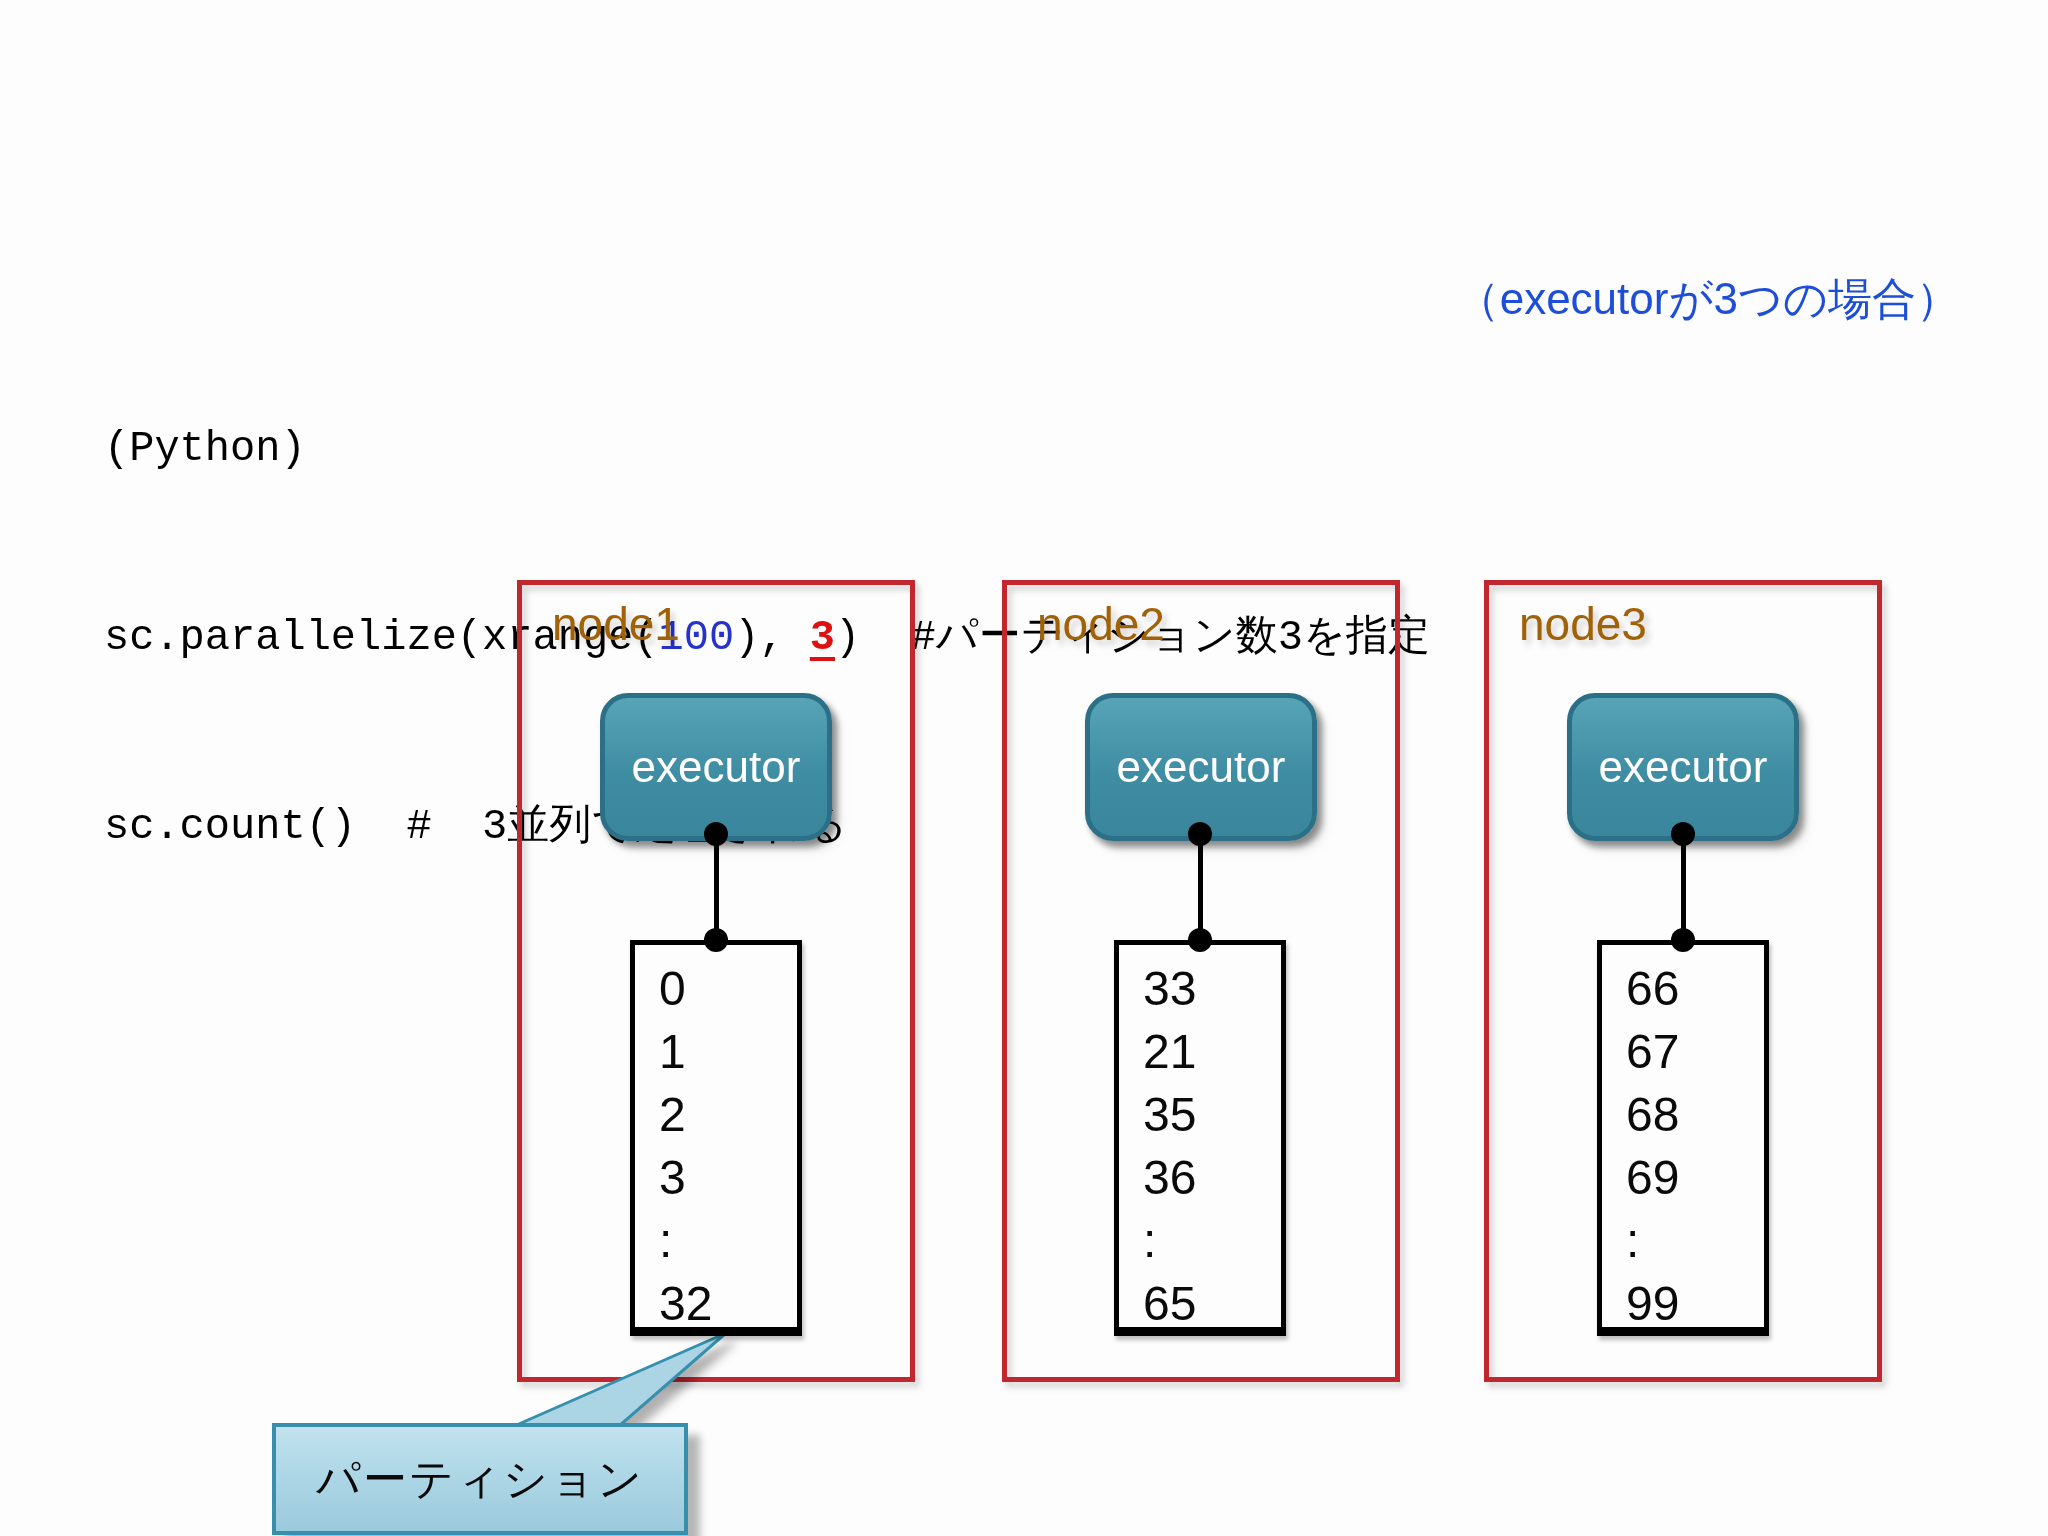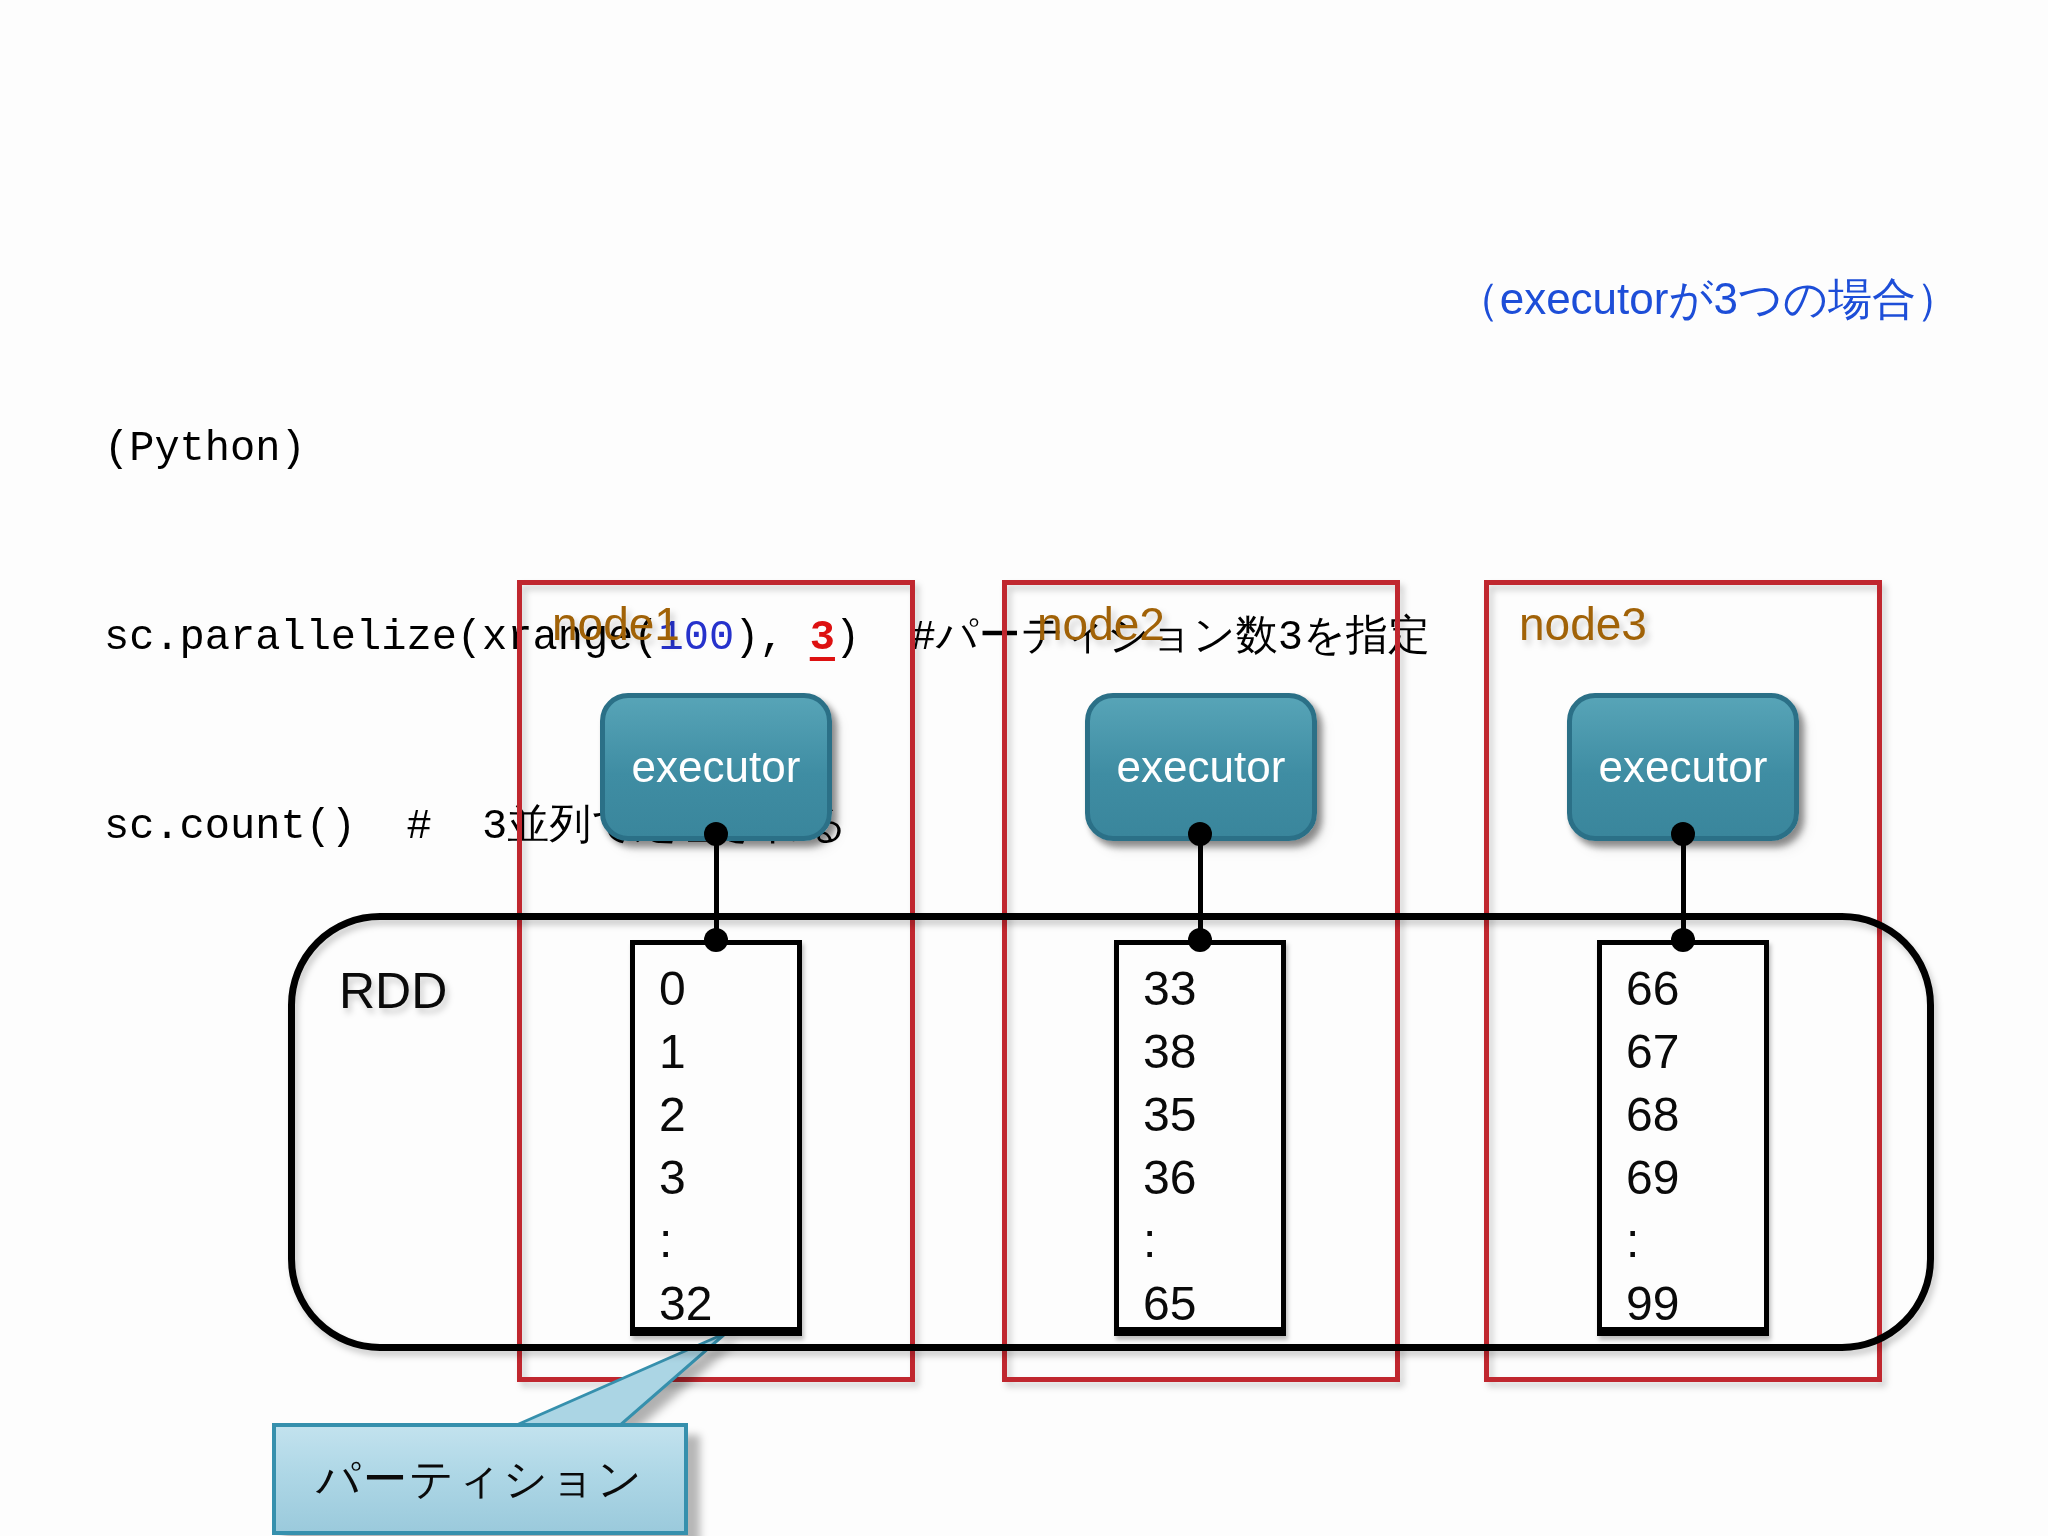--- a/index.html
+++ b/index.html
@@ -122,35 +122,32 @@
     <div class="node-label">node3</div>
     <div class="executor">
       <span class="executor-label">executor</span>
     </div>
   </div>
 
   <svg class="callout-pointer" viewBox="0 0 240 110">
     <polygon points="226,8 12,102 118,102" fill="#abd5e4" stroke="#3690ad" stroke-width="3"></polygon>
   </svg>
 
-  <div class="rdd">
-    <div class="rdd-label">RDD</div>
-  </div>
 
   <div class="partition p1">
     <div class="pval">0</div>
     <div class="pval">1</div>
     <div class="pval">2</div>
     <div class="pval">3</div>
     <div class="pval">:</div>
     <div class="pval">32</div>
   </div>
   <div class="partition p2">
     <div class="pval">33</div>
-    <div class="pval">38</div>
+    <div class="pval">21</div>
     <div class="pval">35</div>
     <div class="pval">36</div>
     <div class="pval">:</div>
     <div class="pval">65</div>
   </div>
   <div class="partition p3">
     <div class="pval">66</div>
     <div class="pval">67</div>
     <div class="pval">68</div>
     <div class="pval">69</div>

